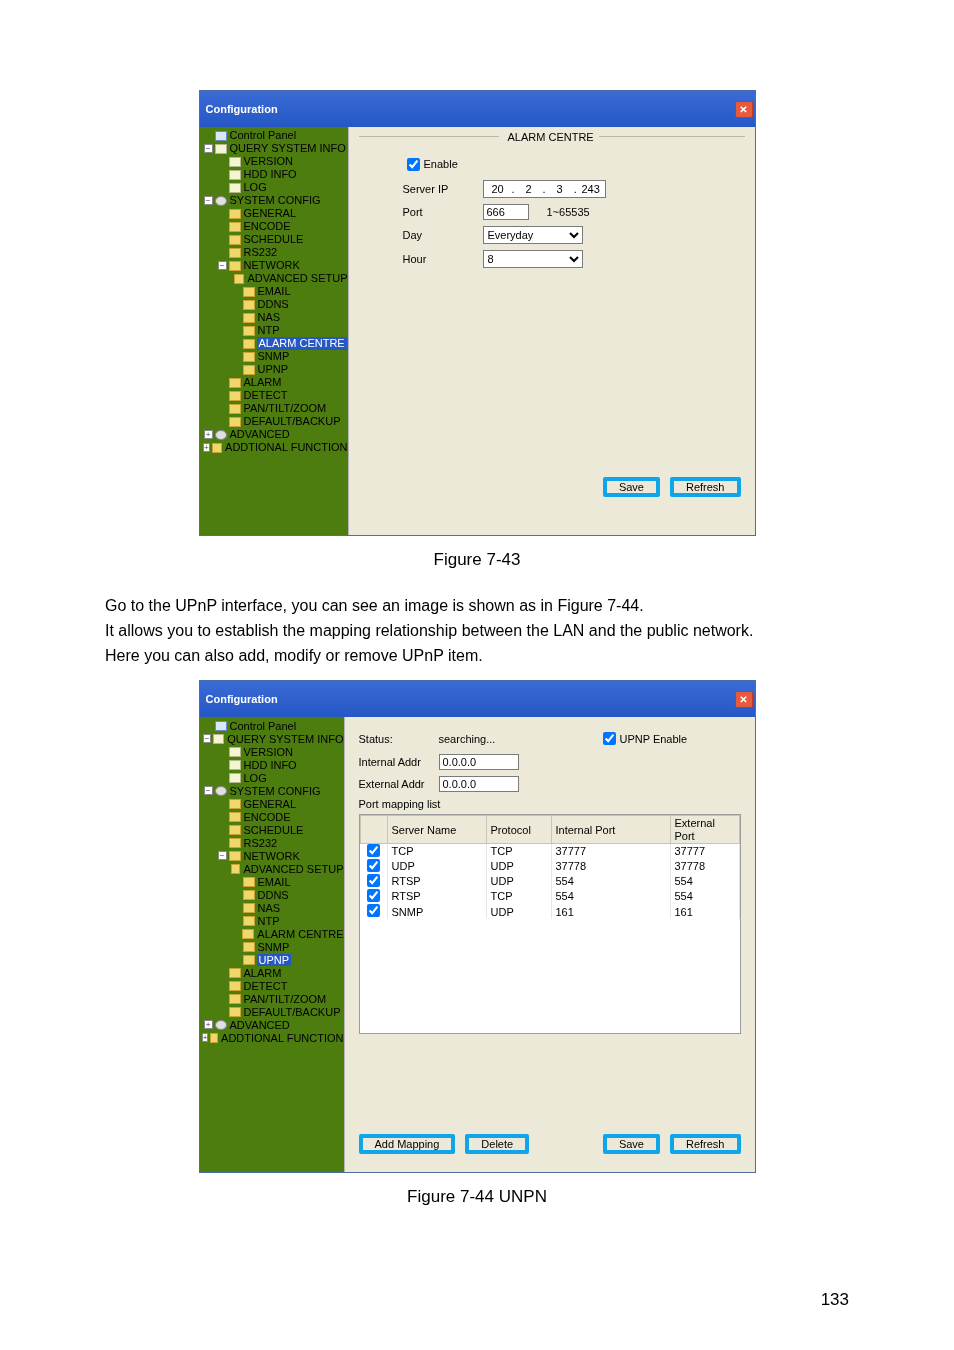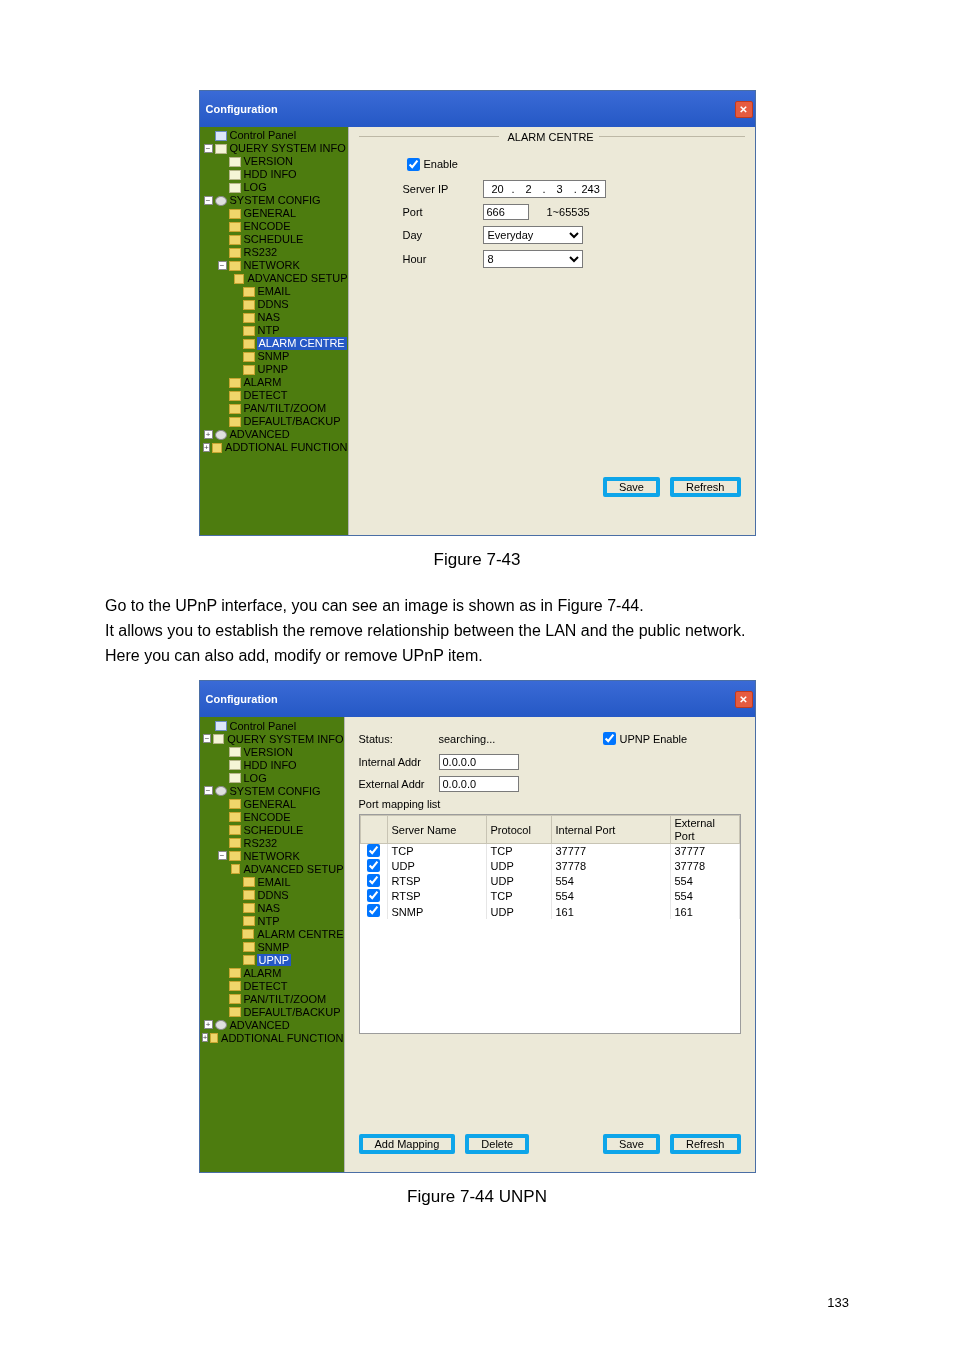--- a/index.html
+++ b/index.html
@@ -22,21 +22,21 @@
     margin: 14px 0 24px 0;
   }
   .body-text {
     font-size: 16px;
     line-height: 1.55;
   }
   .page-number {
     position: absolute;
     bottom: 40px;
     right: 105px;
-    font-size: 13px;
+    font-size: 17px;
   }
   .config-window {
     width: 555px;
     margin: 0 auto;
     border: 1px solid #4a6ea5;
     font-family: Tahoma, Arial, sans-serif;
     font-size: 11px;
     color: #000;
     line-height: 1.1;
   }
@@ -432,21 +432,21 @@
         <button class="btn">Refresh</button>
       </div>
     </div>
   </div>
 </div>
 
 <div class="caption">Figure 7-43</div>
 
 <div class="body-text">
   <div>Go to the UPnP interface, you can see an image is shown as in Figure 7-44.</div>
-  <div>It allows you to establish the remove relationship between the LAN and the public network.</div>
+  <div>It allows you to establish the mapping relationship between the LAN and the public network.</div>
   <div>Here you can also add, modify or remove UPnP item.</div>
 </div>
 
 <div style="height:12px;"></div>
 
 <div class="config-window">
   <div class="titlebar">
     <span>Configuration</span>
     <div class="close-btn">✕</div>
   </div>

